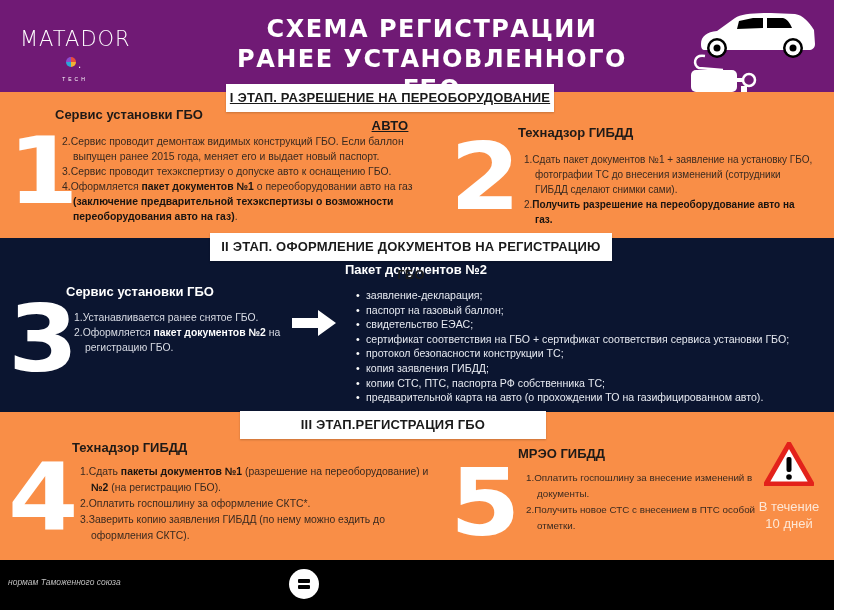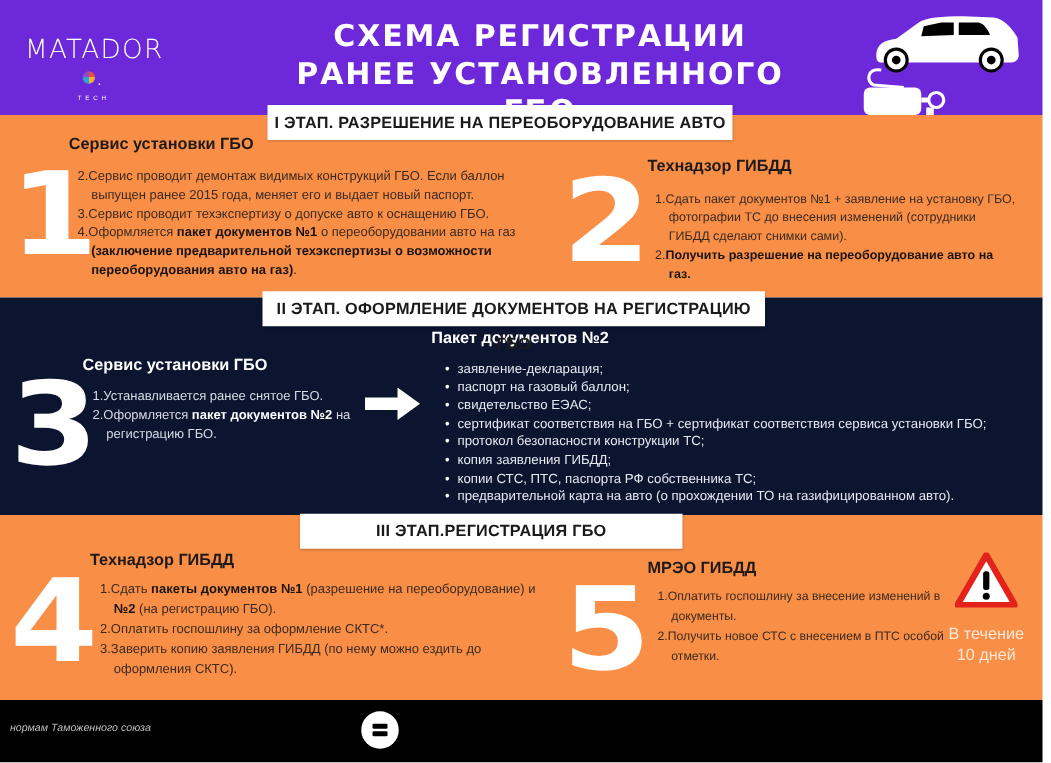--- a/index.html
+++ b/index.html
@@ -1,39 +1,39 @@
 <!DOCTYPE html>
 <html><head>
 <meta charset="utf-8">
 <style>
   * { box-sizing: border-box; margin: 0; padding: 0; }
   html, body { width: 841px; height: 610px; background: #ffffff; overflow: hidden; }
   body { font-family: "Liberation Sans", "DejaVu Sans", sans-serif; position: relative; }
   .canvas { position: absolute; left: 0; top: 0; width: 834px; height: 610px; }
 
-  .header { position: absolute; left: 0; top: 0; width: 834px; height: 92px; background: #6d28d9; }
+  .header { position: absolute; left: 0; top: 0; width: 834px; height: 92px; background: #701a75; }
   .logo { position: absolute; left: 20px; top: 28px; width: 110px; color: #fff; text-align: center; }
   .logo-main { font-family: "DejaVu Sans", sans-serif; font-size: 21px; letter-spacing: 1px; font-weight: 300; line-height: 22px; }
   .logo-dot { display: inline-block; width: 10px; height: 10px; border-radius: 50%;
     background: conic-gradient(#e84d3d 0 25%, #f2b134 25% 50%, #2aa6d8 50% 75%, #8a4bd0 75% 100%); vertical-align: 1px; }
   .logo-sub { font-size: 5px; letter-spacing: 3px; margin-top: 4px; }
   .title { position: absolute; left: 232px; top: 14px; width: 400px; color: #fff; text-align: center;
     font-family: "DejaVu Sans", sans-serif; font-weight: bold; font-size: 24px; line-height: 30px; letter-spacing: 1.5px; }
   .hero-icon { position: absolute; left: 683px; top: 6px; width: 150px; height: 86px; }
 
   .band { position: absolute; left: 0; width: 834px; }
   .band.orange { background: #f98e47; }
   .band.navy { background: #0b1530; }
   .b1 { top: 92px; height: 146px; }
   .b2 { top: 238px; height: 174px; }
   .b3 { top: 412px; height: 148px; }
 
   .stage-label { position: absolute; background: #fff; color: #1a1a1a; font-family: "Liberation Sans", sans-serif;
     font-weight: bold; font-size: 13px; text-align: center; letter-spacing: 0.2px; box-shadow: 0 1px 2px rgba(0,0,0,0.2); }
-  .s1 { left: 214px; top: 84px; width: 372px; height: 28px; line-height: 28px; }
+  .s1 { left: 226px; top: 84px; width: 328px; height: 28px; line-height: 28px; text-decoration: underline; }
   .s2 { left: 210px; top: 233px; width: 402px; height: 28px; line-height: 28px; }
   .s3 { left: 240px; top: 411px; width: 306px; height: 28px; line-height: 28px; }
 
   .bignum { position: absolute; color: #fff; font-family: "DejaVu Sans", sans-serif; font-weight: bold;
     font-size: 92px; line-height: 92px; transform: scaleX(1.1); transform-origin: left top; }
   .sec-title { position: absolute; font-weight: bold; font-size: 13px; color: #1f1a17; }
   .navy .sec-title { color: #fff; }
   ol.steps { position: absolute; list-style: none; font-size: 10.4px; line-height: 15px; color: #3a2a20; }
   .navy ol.steps { color: #d8dbe4; }
   ol.steps li { padding-left: 11px; text-indent: -11px; }

